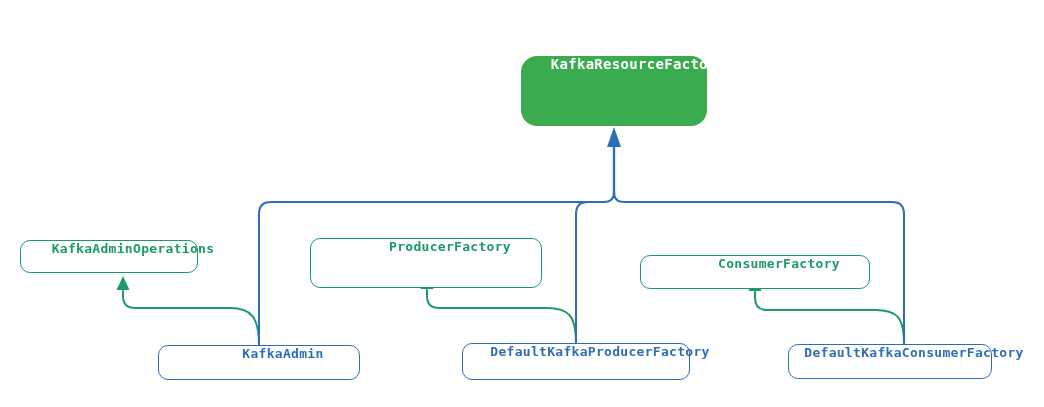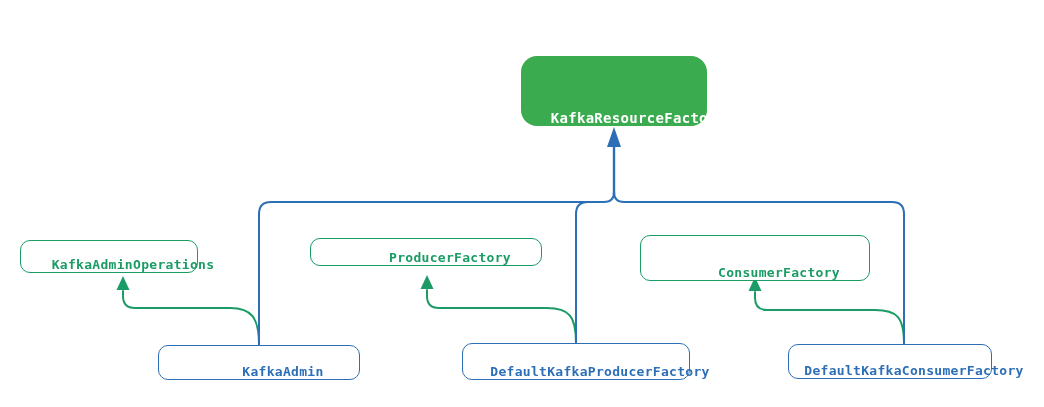--- a/index.html
+++ b/index.html
@@ -18,21 +18,21 @@
   .edges-svg {
     position: absolute;
     left: 0;
     top: 0;
     width: 1044px;
     height: 407px;
   }
   .node {
     position: absolute;
     display: flex;
-    align-items: flex-end;
+    align-items: flex-start;
     justify-content: center;
     box-sizing: border-box;
     border-radius: 10px;
     font-size: 13px;
     font-weight: 600;
     letter-spacing: 0.3px;
     white-space: nowrap;
     padding-left: 48px;
   }
   .node.filled {
@@ -74,25 +74,25 @@
   </svg>
 
   <div class="node filled" style="left:521px; top:56px; width:186px; height:70px;">
     <span>KafkaResourceFactory</span>
   </div>
 
   <div class="node interface" style="left:20px; top:240px; width:178px; height:33px;">
     <span>KafkaAdminOperations</span>
   </div>
 
-  <div class="node interface" style="left:310px; top:238px; width:232px; height:28px;">
+  <div class="node interface" style="left:310px; top:238px; width:232px; height:50px;">
     <span>ProducerFactory</span>
   </div>
 
-  <div class="node interface" style="left:640px; top:235px; width:230px; height:46px;">
+  <div class="node interface" style="left:640px; top:255px; width:230px; height:34px;">
     <span>ConsumerFactory</span>
   </div>
 
   <div class="node impl" style="left:158px; top:345px; width:202px; height:35px;">
     <span>KafkaAdmin</span>
   </div>
 
   <div class="node impl" style="left:462px; top:343px; width:228px; height:37px;">
     <span>DefaultKafkaProducerFactory</span>
   </div>

